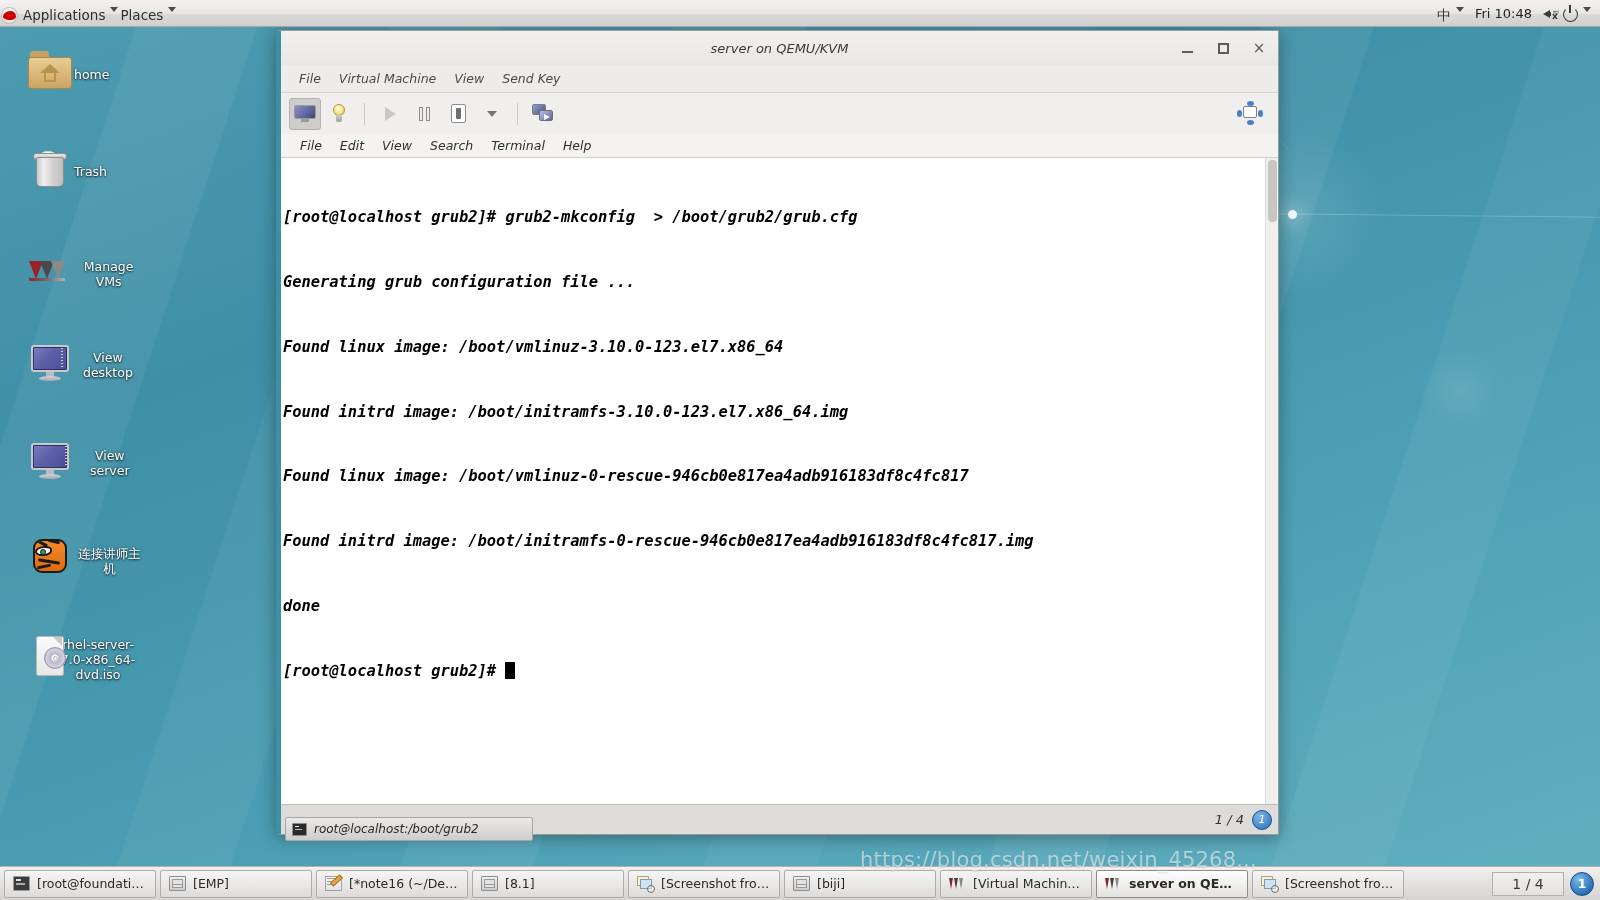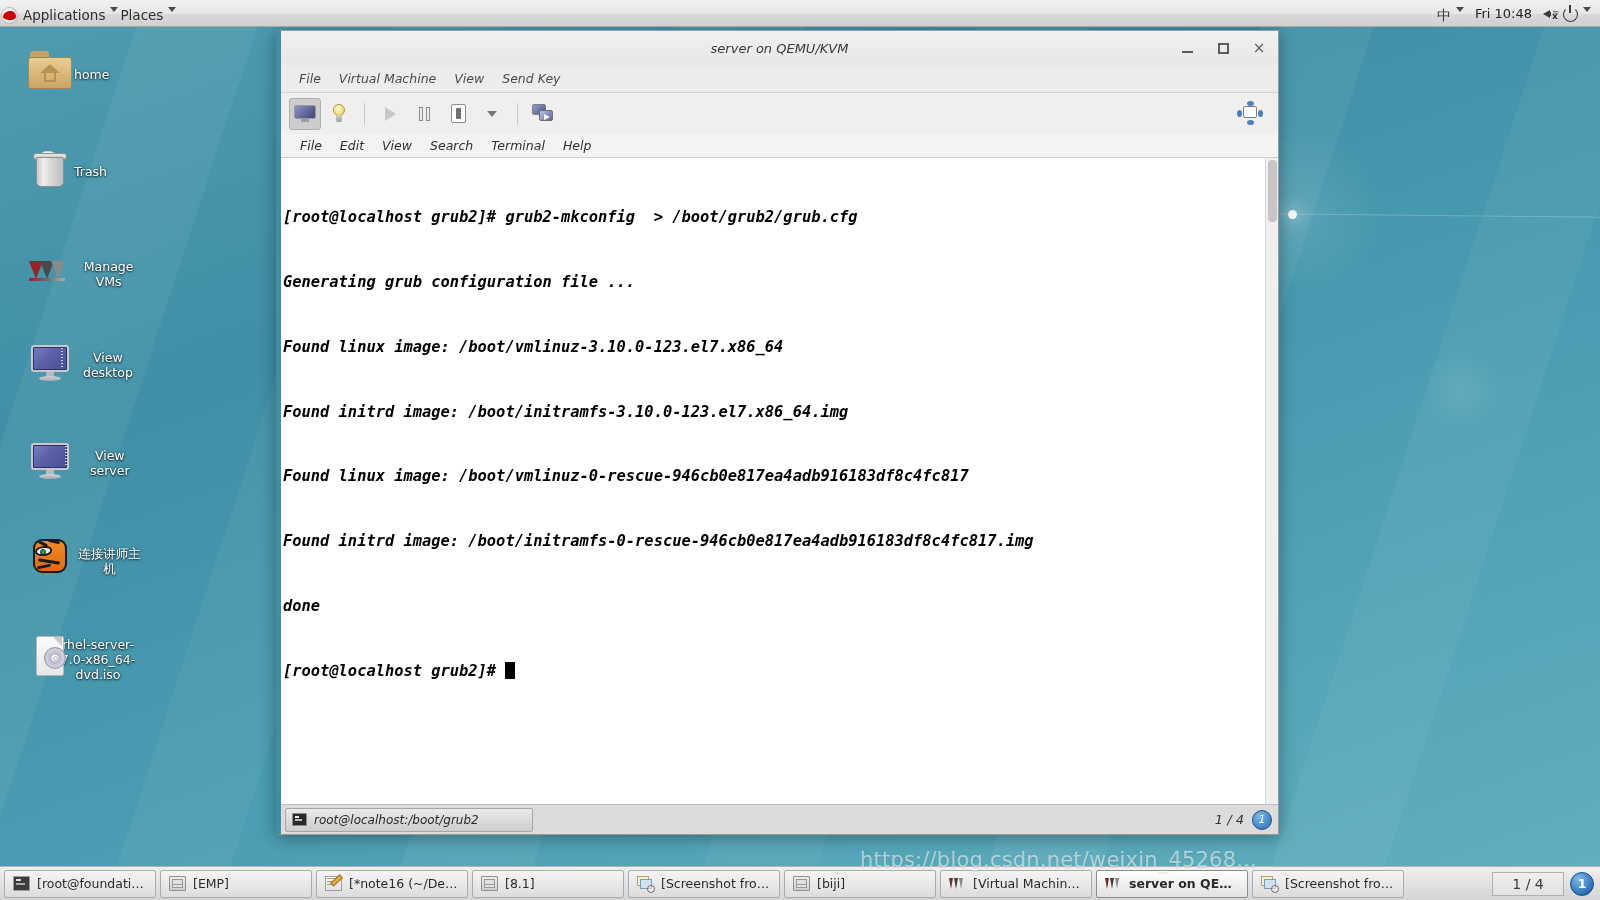--- a/index.html
+++ b/index.html
@@ -329,21 +329,21 @@
   }
   .term-scrollbar {
     width: 13px; background:#f0efed; border-left:1px solid #dcdad8;
   }
   .term-scrollbar .thumb { width:9px; margin:2px; height:62px; background:#c8c6c4; border-radius:4px;}
 
   
   .vm-statusbar {
     height: 30px; background:#dedcda;
     border-top:1px solid #c0bebc;
-    display:flex; align-items:center; padding: 0 4px;
+    display:flex; padding: 12px 4px;
     flex-shrink: 0;
   }
   .vm-task {
     display:flex; align-items:center; gap:7px;
     background: linear-gradient(to bottom,#ebeae8,#cfcdcb);
     border:1px solid #a8a6a4; border-radius:2px;
     height:24px; padding: 0 10px 0 6px; font-size:12px; color:#2a2a2a;
     min-width: 248px;
   }
   .task-term-ico { width:15px;height:13px; background:#2a2a2a; border:1.5px solid #8a8a8a; border-radius:1px; position:relative;}

